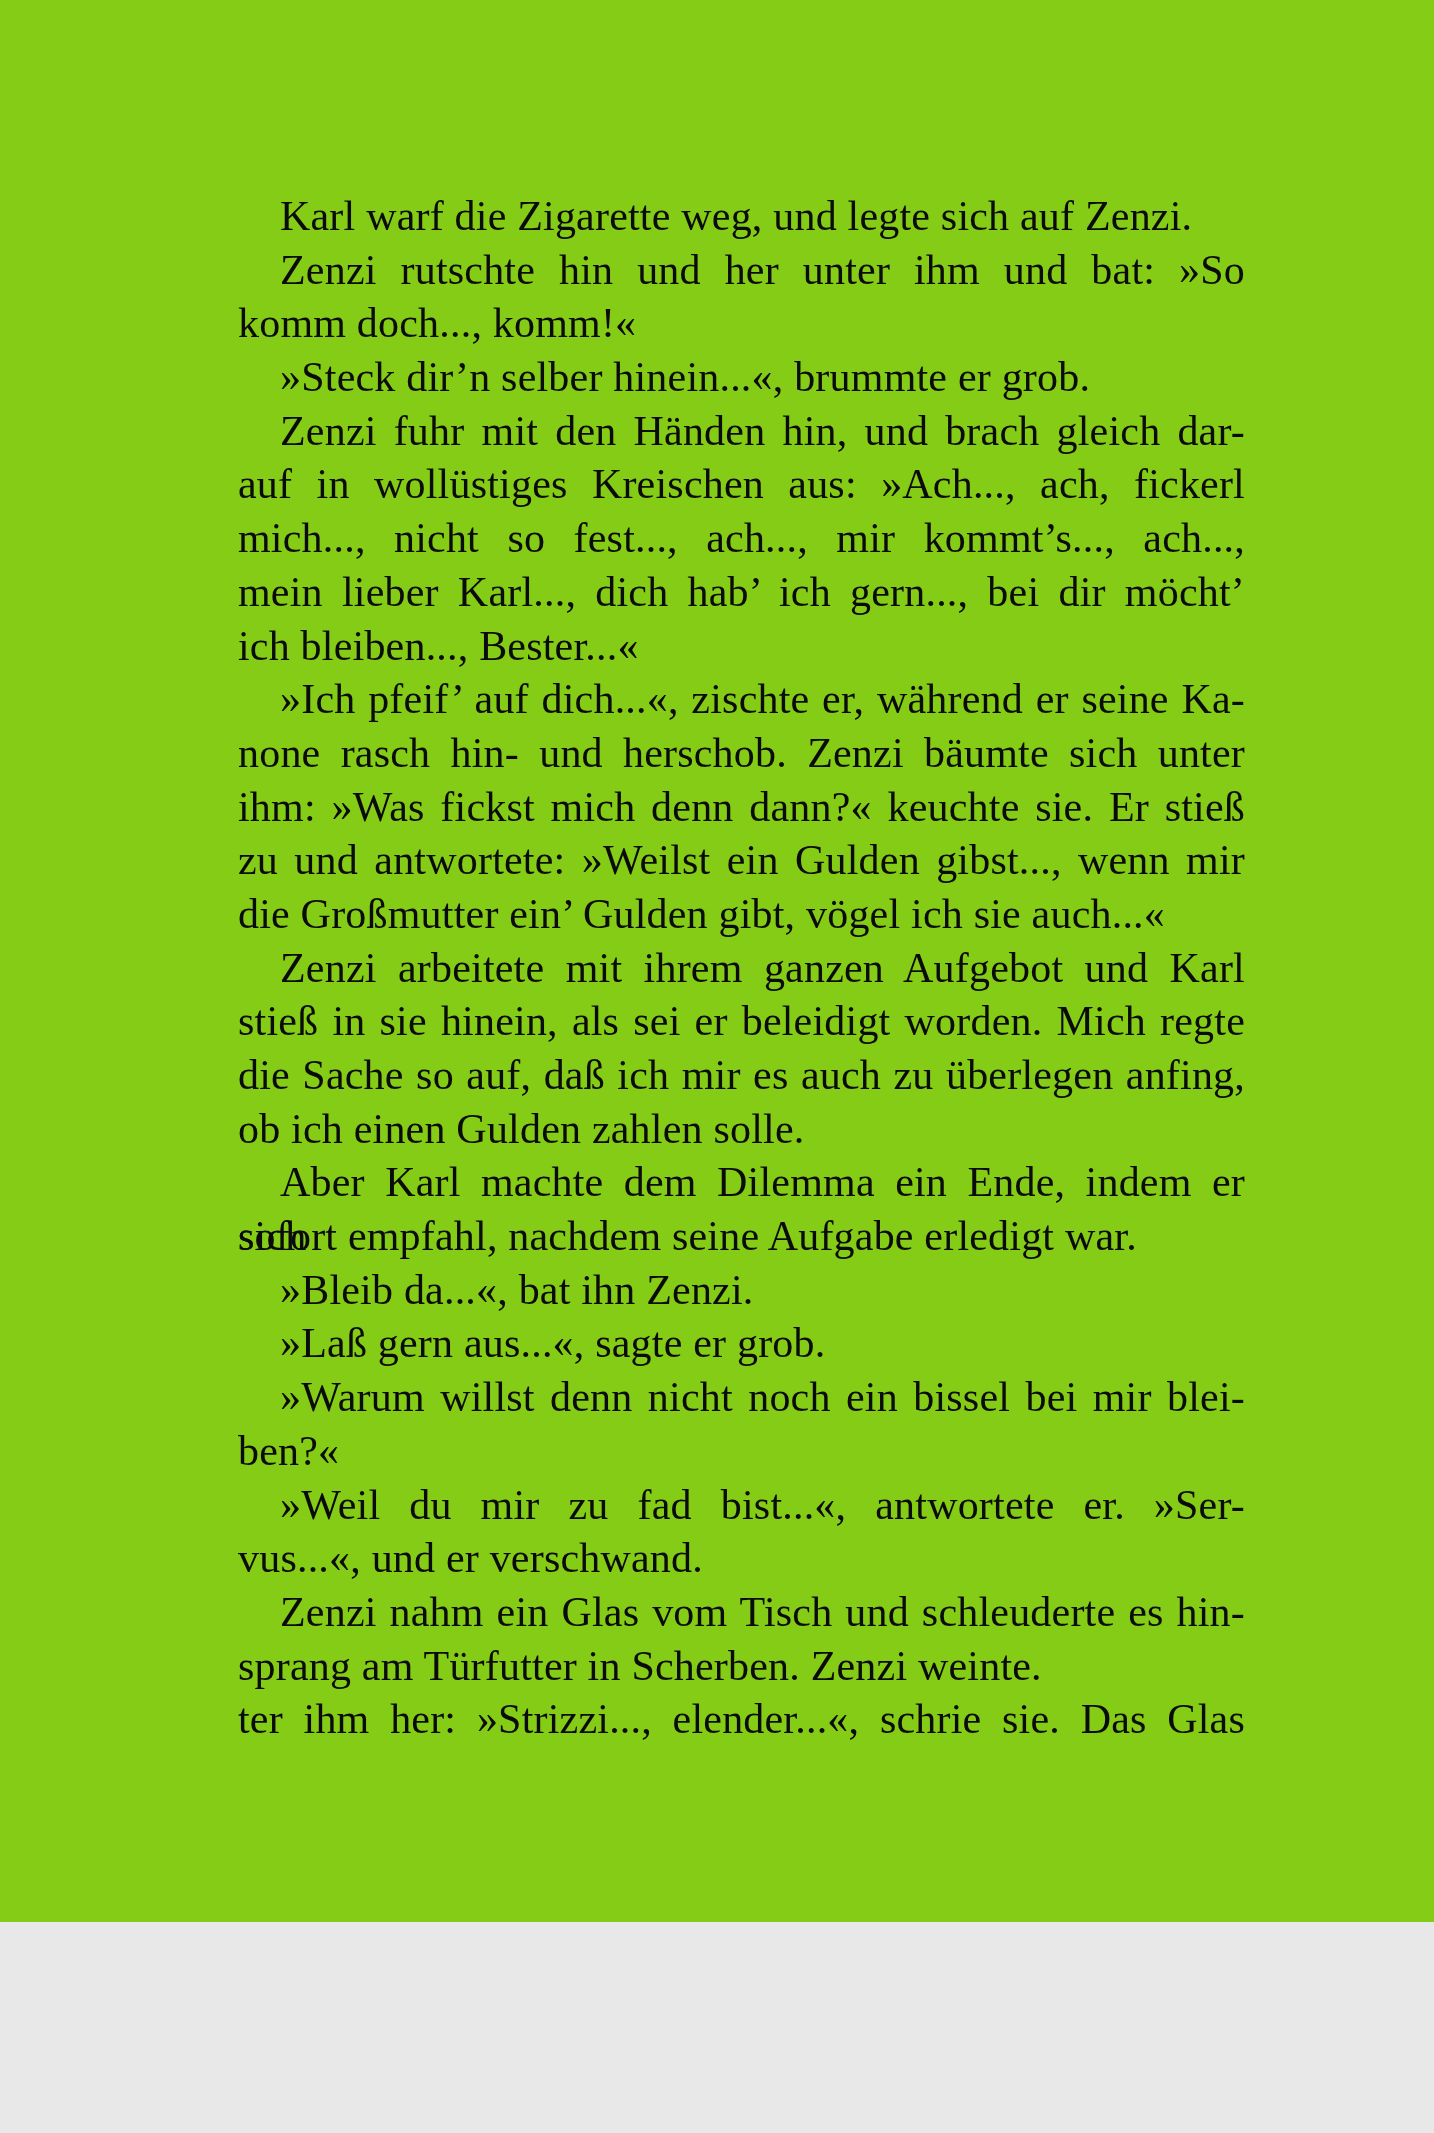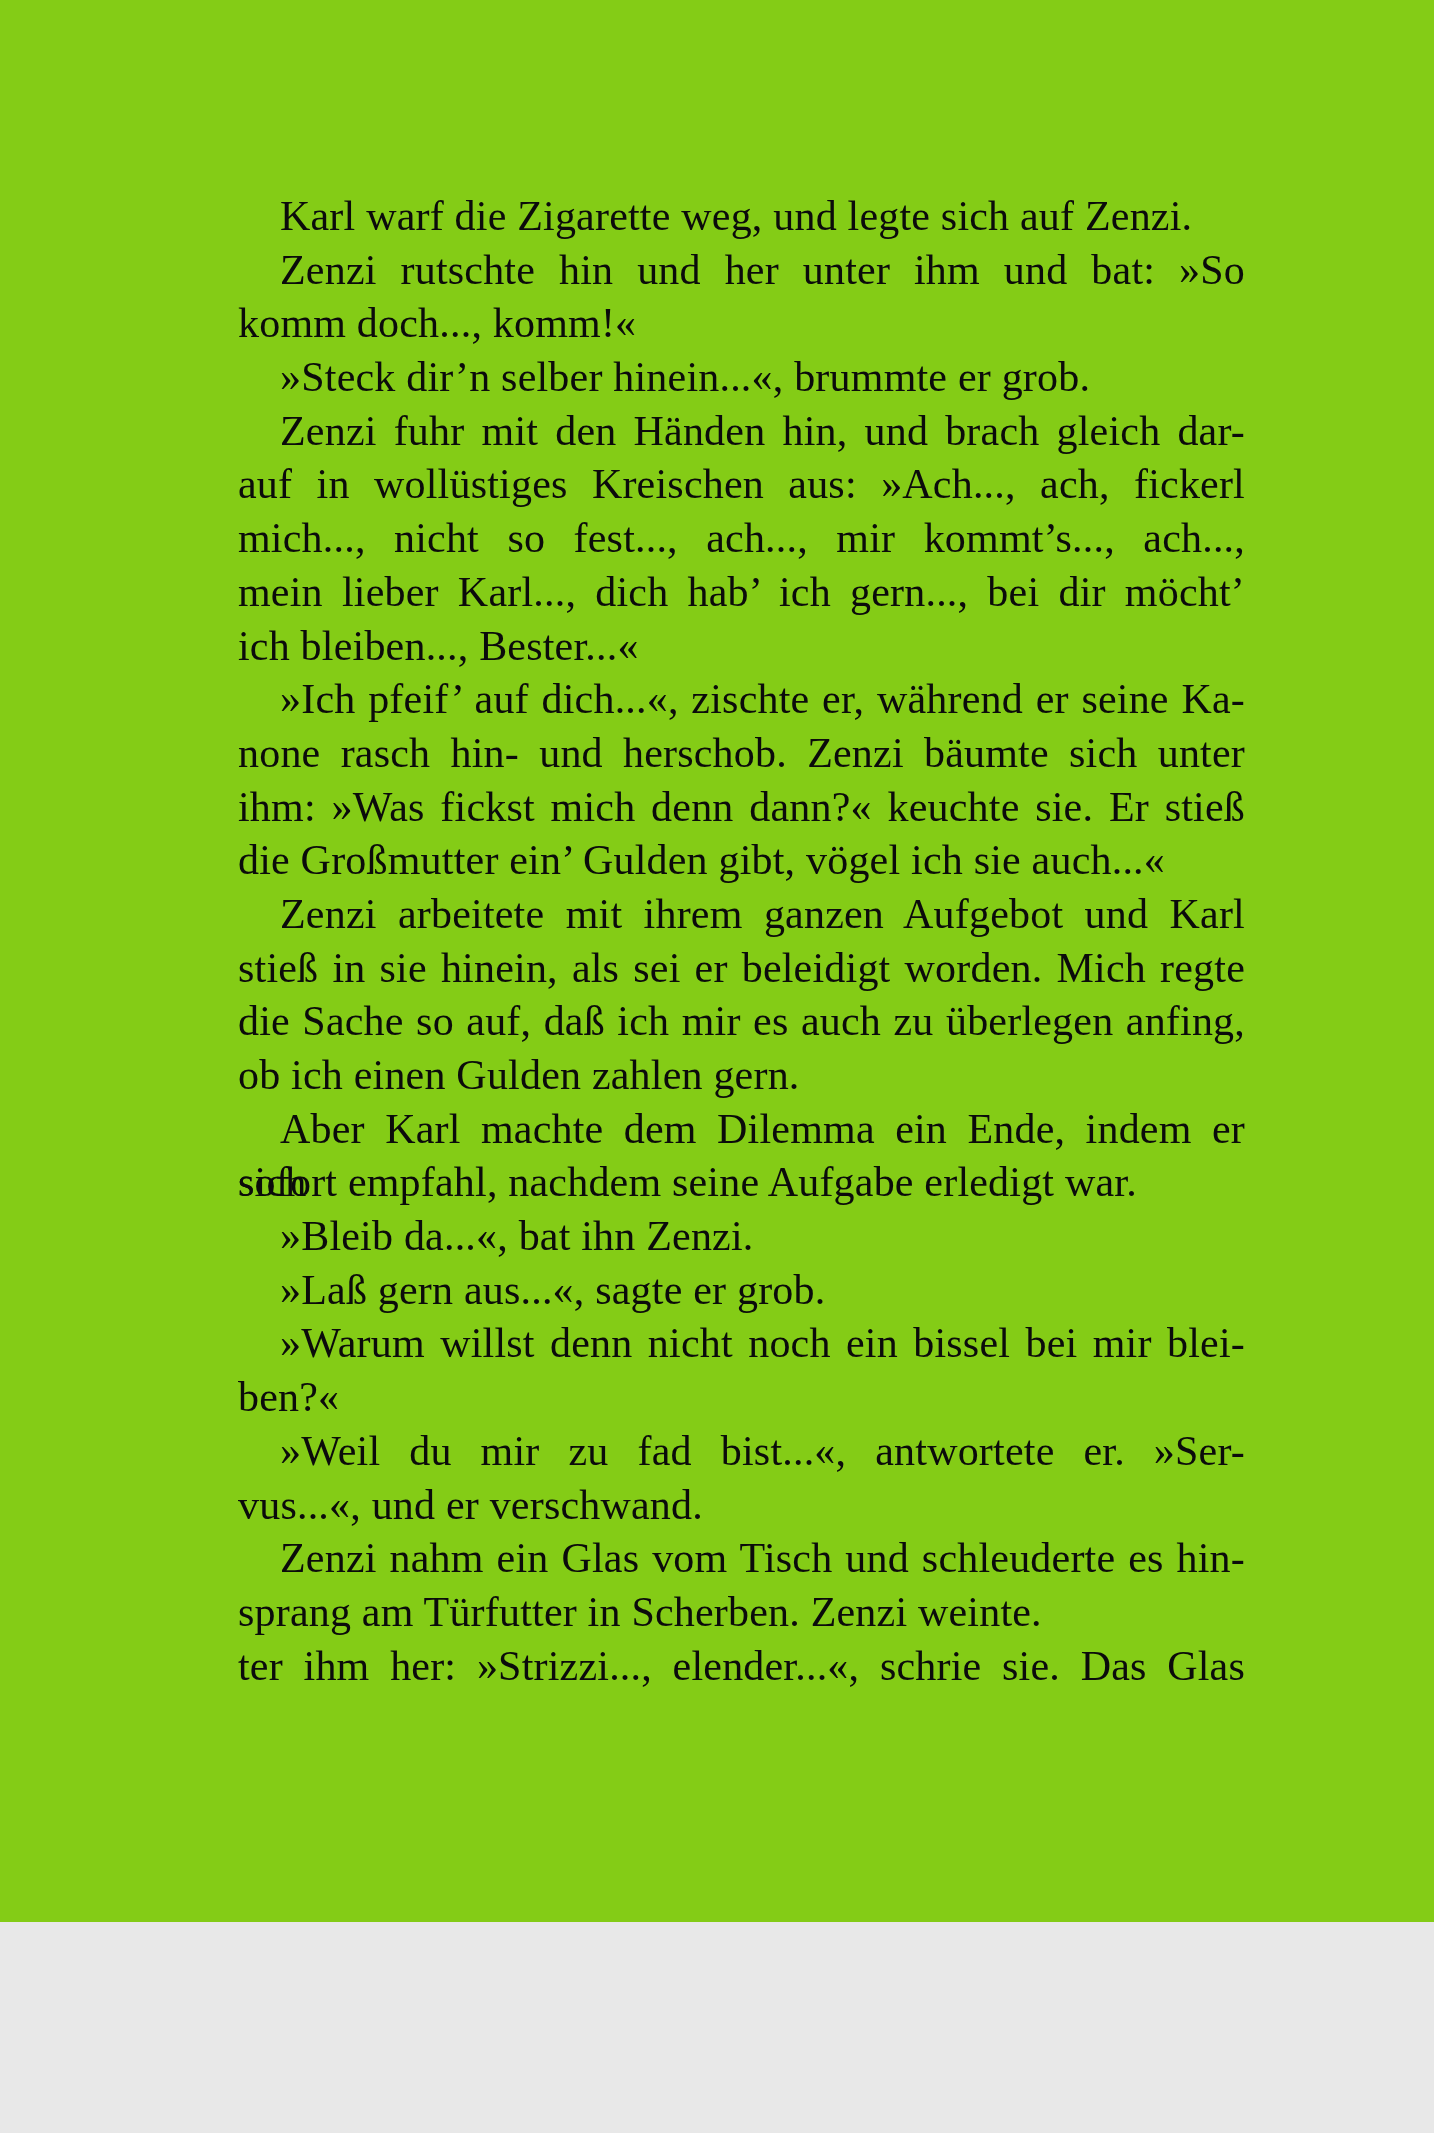--- a/index.html
+++ b/index.html
@@ -56,25 +56,26 @@
     <div class="line">komm doch..., komm!«</div>
     <div class="line indent">»Steck dir’n selber hinein...«, brummte er grob.</div>
     <div class="line indent just">Zenzi fuhr mit den Händen hin, und brach gleich dar-</div>
     <div class="line just">auf in wollüstiges Kreischen aus: »Ach..., ach, fickerl</div>
     <div class="line just">mich..., nicht so fest..., ach..., mir kommt’s..., ach...,</div>
     <div class="line just">mein lieber Karl..., dich hab’ ich gern..., bei dir möcht’</div>
     <div class="line">ich bleiben..., Bester...«</div>
     <div class="line indent just">»Ich pfeif’ auf dich...«, zischte er, während er seine Ka-</div>
     <div class="line just">none rasch hin- und herschob. Zenzi bäumte sich unter</div>
     <div class="line just">ihm: »Was fickst mich denn dann?« keuchte sie. Er stieß</div>
+    <div class="line just">zu und antwortete: »Weilst ein Gulden gibst..., wenn mir</div>
     <div class="line">die Großmutter ein’ Gulden gibt, vögel ich sie auch...«</div>
     <div class="line indent just">Zenzi arbeitete mit ihrem ganzen Aufgebot und Karl</div>
     <div class="line just">stieß in sie hinein, als sei er beleidigt worden. Mich regte</div>
     <div class="line just">die Sache so auf, daß ich mir es auch zu überlegen anfing,</div>
-    <div class="line">ob ich einen Gulden zahlen gern.</div>
+    <div class="line">ob ich einen Gulden zahlen solle.</div>
     <div class="line indent just">Aber Karl machte dem Dilemma ein Ende, indem er sich</div>
     <div class="line">sofort empfahl, nachdem seine Aufgabe erledigt war.</div>
     <div class="line indent">»Bleib da...«, bat ihn Zenzi.</div>
     <div class="line indent">»Laß gern aus...«, sagte er grob.</div>
     <div class="line indent just">»Warum willst denn nicht noch ein bissel bei mir blei-</div>
     <div class="line">ben?«</div>
     <div class="line indent just">»Weil du mir zu fad bist...«, antwortete er. »Ser-</div>
     <div class="line">vus...«, und er verschwand.</div>
     <div class="line indent just">Zenzi nahm ein Glas vom Tisch und schleuderte es hin-</div>
     <div class="line">sprang am Türfutter in Scherben. Zenzi weinte.</div>

